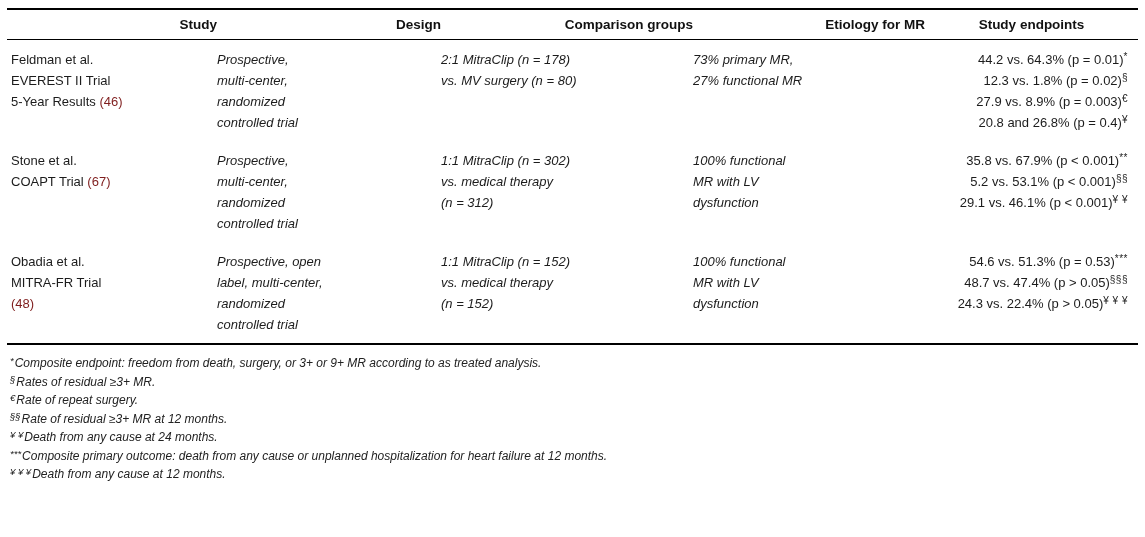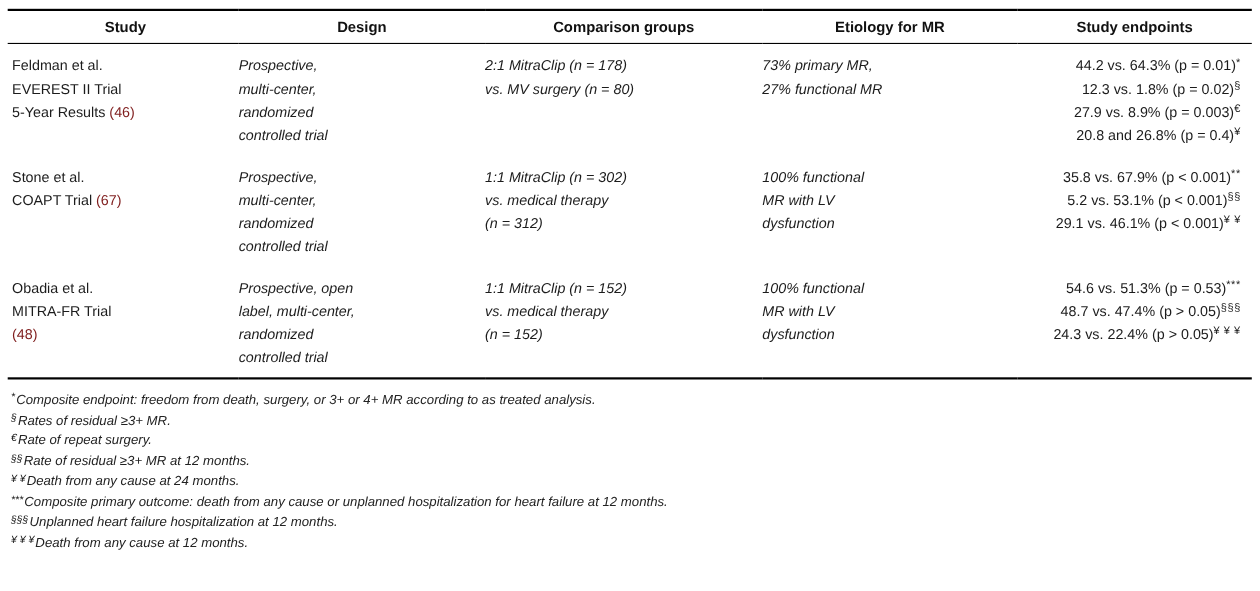--- a/index.html
+++ b/index.html
@@ -23,21 +23,21 @@
     border-top: 2px solid #000;
     border-bottom: 2px solid #000;
     table-layout: fixed;
   }
   col.c1 { width: 210px; }
   col.c2 { width: 224px; }
   col.c3 { width: 252px; }
   col.c4 { width: 232px; }
   col.c5 { width: auto;  }
   th {
-    text-align: center;
+    text-align: right;
     font-weight: bold;
     font-size: 13.5px;
     padding: 7px 0 7px 0;
     border-bottom: 1px solid #000;
     color: #111;
   }
   th.first { padding-left: 4px; }
   th.endpoints-h { text-align: center; }
   td {
     vertical-align: top;
@@ -183,23 +183,22 @@
           <div><span>54.6 vs. 51.3% (p = 0.53)</span><sup class="mk">***</sup></div>
           <div><span>48.7 vs. 47.4% (p &gt; 0.05)</span><sup class="mk">§§§</sup></div>
           <div><span>24.3 vs. 22.4% (p &gt; 0.05)</span><sup class="mk">¥ ¥ ¥</sup></div>
         </td>
       </tr>
 
     </tbody>
   </table>
 
   <div class="footnotes">
-    <div class="fn"><sup>*</sup><span>Composite endpoint: freedom from death, surgery, or 3+ or 4+ MR according to as treated analysis.</span></div>
+    <div class="fn"><sup>*</sup><span>Composite endpoint: freedom from death, surgery, or 3+ or 9+ MR according to as treated analysis.</span></div>
     <div class="fn"><sup>§</sup><span>Rates of residual ≥3+ MR.</span></div>
     <div class="fn"><sup>€</sup><span>Rate of repeat surgery.</span></div>
     <div class="fn"><sup>§§</sup><span>Rate of residual ≥3+ MR at 12 months.</span></div>
     <div class="fn"><sup>¥ ¥</sup><span>Death from any cause at 24 months.</span></div>
     <div class="fn"><sup>***</sup><span>Composite primary outcome: death from any cause or unplanned hospitalization for heart failure at 12 months.</span></div>
-    <div class="fn"><sup>§§§</sup><span>Unplanned heart failure hospitalization at 12 months.</span></div>
     <div class="fn"><sup>¥ ¥ ¥</sup><span>Death from any cause at 12 months.</span></div>
   </div>
 
 </div>
 
 </body></html>

